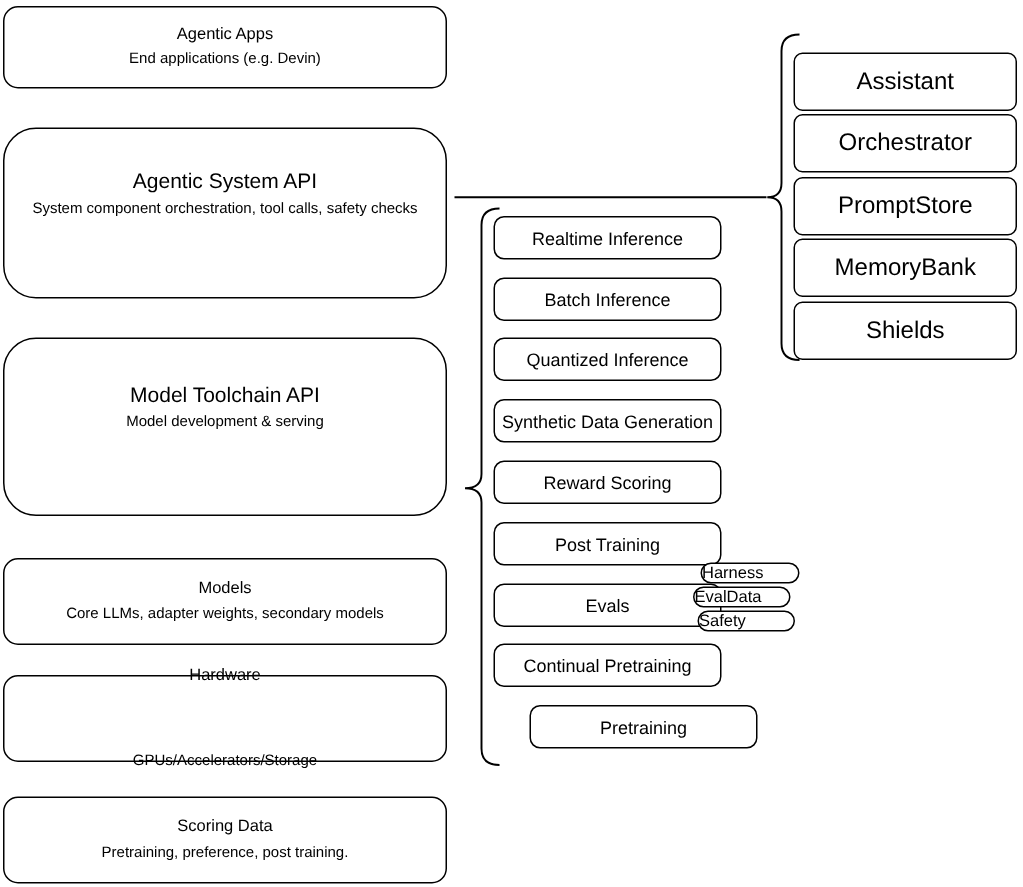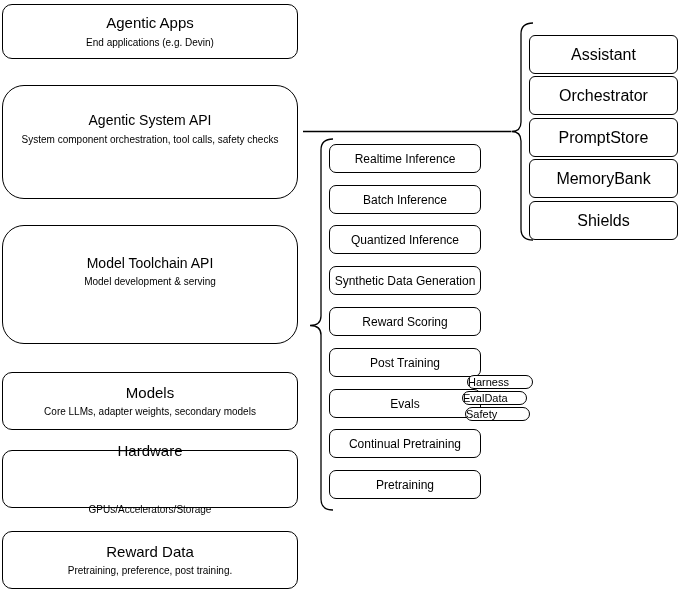--- a/index.html
+++ b/index.html
@@ -18,21 +18,21 @@
     border:1px solid #000000;
     background:#ffffff;
     display:flex;
     flex-direction:column;
     align-items:center;
     justify-content:center;
     text-align:center;
   }
   .lbox{left:2px;width:296px;border-radius:10px;}
   .lbox.big{border-radius:22px;padding-bottom:26px;}
-  .t{font-size:15px;line-height:1.25;}
+  .t{font-size:11px;line-height:1.25;}
   .big .t{font-size:14px;}
   .s{font-size:10px;line-height:1.3;margin-top:3px;}
   .mbox{left:329px;width:152px;height:29px;border-radius:7px;font-size:12px;}
   .rbox{left:529px;width:149px;height:39px;border-radius:6px;font-size:16px;}
   .pill{
     position:absolute;
     box-sizing:border-box;
     height:14px;
     border:1px solid #000000;
     border-radius:7px;
@@ -81,21 +81,21 @@
     <div class="t">Models</div>
     <div class="s">Core LLMs, adapter weights, secondary models</div>
   </div>
 
   <div class="node lbox" style="top:450px;height:58px;gap:40px;">
     <div class="t">Hardware</div>
     <div class="s">GPUs/Accelerators/Storage</div>
   </div>
 
   <div class="node lbox" style="top:531px;height:58px;">
-    <div class="t">Reward Data</div>
+    <div class="t">Scoring Data</div>
     <div class="s">Pretraining, preference, post training.</div>
   </div>
 
   <div class="node mbox" style="top:144px;">
     <span>Realtime Inference</span>
   </div>
   <div class="node mbox" style="top:185px;">
     <span>Batch Inference</span>
   </div>
   <div class="node mbox" style="top:225px;">
@@ -109,21 +109,21 @@
   </div>
   <div class="node mbox" style="top:348px;">
     <span>Post Training</span>
   </div>
   <div class="node mbox" style="top:389px;">
     <span>Evals</span>
   </div>
   <div class="node mbox" style="top:429px;">
     <span>Continual Pretraining</span>
   </div>
-  <div class="node mbox" style="top:470px;">
+  <div class="node mbox" style="top:470px;margin-left:24px;">
     <span>Pretraining</span>
   </div>
 
   <div class="pill" style="left:467px;top:375px;width:66px;">
     <span>Harness</span>
   </div>
   <div class="pill" style="left:462px;top:391px;width:65px;">
     <span>EvalData</span>
   </div>
   <div class="pill" style="left:465px;top:407px;width:65px;">

